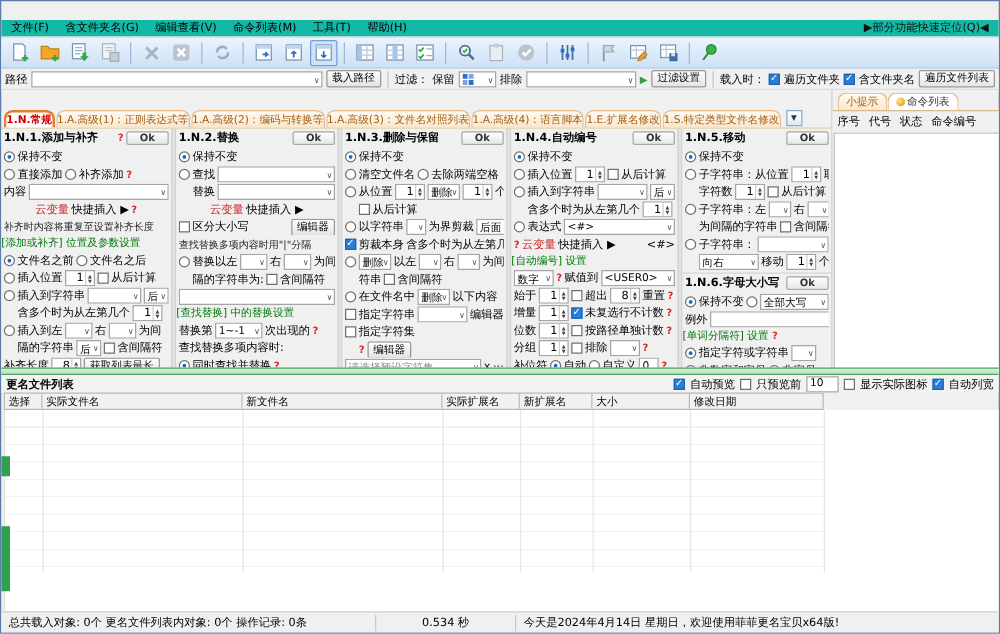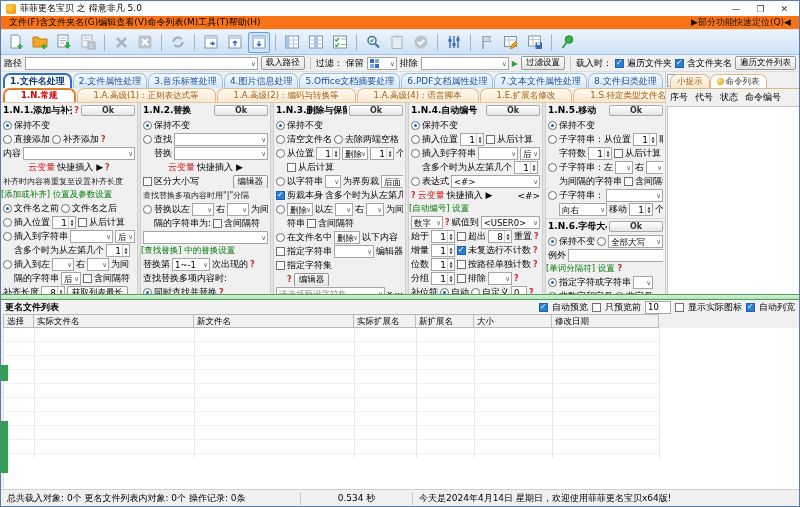--- a/index.html
+++ b/index.html
@@ -2,21 +2,21 @@
 <html><head>
 <meta charset="utf-8">
 <style>
 *{box-sizing:border-box;margin:0;padding:0}
 body{margin:0;background:#888;font-family:"DejaVu Sans","Liberation Sans",sans-serif}
 .app{position:relative;width:800px;height:507px;background:#f0f0f0;font-size:9px;color:#000;overflow:hidden;border:1px solid #5a7ca8}
 
 .titlebar{position:absolute;left:0;top:0;width:100%;height:15px;background:#fff;display:flex;align-items:center;padding:0 5px}
 .appicon{width:10px;height:10px;border-radius:2px;background:radial-gradient(circle at 35% 35%,#ffd24d,#f08a00);margin-right:4px;flex:none}
 .winbtns{margin-left:auto;display:flex;gap:16px;color:#333;font-size:9px;padding-right:6px}
-.menubar{position:absolute;left:0;top:15px;width:100%;height:14px;background:#f97316;border-bottom:1px solid #e2e2e2;display:flex;align-items:center;padding:0 8px}
+.menubar{position:absolute;left:0;top:15px;width:100%;height:14px;background:#14b8a6;border-bottom:1px solid #e2e2e2;display:flex;align-items:center;gap:13px;padding:0 8px}
 .menubar .quick{margin-left:auto;color:#111}
 
 .toolbar{position:absolute;left:0;top:29px;width:100%;height:25px;background:linear-gradient(#ecf4fd,#cde1f5);border-bottom:1px solid #aac4e0;display:flex;align-items:center;gap:2px;padding:0 4px}
 .tbi{width:22px;height:21px;display:flex;align-items:center;justify-content:center;border:1px solid transparent;border-radius:2px}
 .tbi.active{border-color:#6f9fd8;background:#cfe4fa}
 .tsep{width:1px;height:17px;background:#9db8d5;margin:0 3px;flex:none}
 
 .pathrow{position:absolute;left:0;top:54px;width:100%;height:17px;background:#f0f0f0;display:flex;align-items:center;gap:3px;padding:0 3px;border-bottom:1px solid #ddd}
 .vdiv{width:1px;height:13px;background:#c4c4c4;margin:0 2px;flex:none}
 
@@ -29,30 +29,30 @@
 .spin .a{width:7px;border-left:1px solid #cfcfcf;display:flex;flex-direction:column;align-items:center;justify-content:center;font-size:4px;line-height:4px;color:#444}
 .spin .a::before{content:"▲"}.spin .a::after{content:"▼"}
 .btn{height:14px;border:1px solid #979797;border-radius:2px;background:linear-gradient(#fefefe,#e4e4e4);display:inline-flex;align-items:center;padding:0 4px;flex:none;font-size:8.5px;white-space:nowrap}
 .r{flex:none;width:9px;height:9px;border:1px solid #6f6f6f;border-radius:50%;background:#fff;position:relative}
 .r.s::after{content:"";position:absolute;left:2px;top:2px;width:3px;height:3px;border-radius:50%;background:#1a66c9}
 .c{flex:none;width:9px;height:9px;border:1px solid #6f6f6f;background:#fff;position:relative}
 .c.k{background:#2a7fd4;border-color:#1d64ad}
 .c.k::after{content:"✓";position:absolute;left:0;top:-2px;color:#fff;font-size:8px;font-weight:bold}
 .qm{flex:none;color:#d42a2a;font-size:8px;font-weight:bold}
 .qm::after{content:"?"}
-.okb{flex:none;font-size:8px;border:1px solid #a8a8a8;border-radius:2px;background:linear-gradient(#fff,#e6e6e6);padding:0 20px;color:#333}
+.okb{flex:none;font-size:8px;border:1px solid #a8a8a8;border-radius:2px;background:linear-gradient(#fff,#e6e6e6);padding:0 10px;color:#333}
 .play{flex:none;color:#2f9e44;font-size:8px}.play::after{content:"▶"}
 .inp{height:13px;border:1px solid #a5a5a5;background:#fff;font-size:8.5px;padding:0 2px;font-family:inherit}
 
 .tabsrow{position:absolute;left:0;top:71px;width:664px;height:16px;display:flex;align-items:flex-end;padding-left:2px}
 .mtab{height:15px;display:flex;align-items:center;padding:0 5px;margin-right:1px;border:1px solid #9dbfe6;border-bottom:none;border-radius:7px 7px 0 0;background:linear-gradient(#f4faff,#d6e7f9);color:#1b4f9c;white-space:nowrap;font-size:9px}
 .mtab.on{background:#fff;border:2px solid #2d6fd0;border-bottom:none;color:#10387f;font-weight:bold}
 .dd{width:13px;height:13px;border:1px solid #92a7c2;background:linear-gradient(#fff,#dde9f6);font-size:6px;display:flex;align-items:center;justify-content:center;margin:0 0 1px 3px;flex:none;color:#334}
 .subtabsrow{position:absolute;left:0;top:87px;width:664px;height:15px;display:flex;align-items:flex-end;padding-left:2px;border-bottom:1px solid #e0c8a8}
-.stab{height:14px;display:flex;align-items:center;padding:0 16px;margin-right:1px;border:1px solid #e5b888;border-bottom:none;border-radius:7px 7px 0 0;background:linear-gradient(#fffaf2,#fae7cc);color:#a05c10;white-space:nowrap;font-size:8.5px}
+.stab{height:14px;display:flex;align-items:center;padding:0 0;margin-right:1px;border:1px solid #e5b888;border-bottom:none;border-radius:7px 7px 0 0;background:linear-gradient(#fffaf2,#fae7cc);color:#a05c10;white-space:nowrap;font-size:8.5px}
 .stab.on{background:#fff;border:2px solid #df7f2f;border-bottom:none;color:#d00000;font-weight:bold}
 
 .panels{position:absolute;left:0;top:102px;width:664px;height:191px;display:flex}
 .panel{background:#f0f0f0;overflow:hidden}
 .psep{width:4px;background:#e2e2e2;border-left:1px solid #cfcfcf;border-right:1px solid #cfcfcf;flex:none}
 .ph{display:flex;align-items:center;gap:2px;padding:1px 2px;font-weight:bold;white-space:nowrap;overflow:hidden}
 .ph .t{flex:1;overflow:hidden;font-size:9px}
 .row{display:flex;align-items:center;gap:2px;margin:1px 2px;height:13px;white-space:nowrap;overflow:hidden}
 .ind{margin-left:13px}
 .gh{color:#00790b;margin:1px 0;white-space:nowrap;overflow:hidden;font-size:8.5px}
@@ -82,29 +82,20 @@
 .seg{padding:0 6px;border-right:1px solid #c9c9c9;height:13px;display:flex;align-items:center;white-space:nowrap;overflow:hidden}
 .wm{position:absolute;right:0;bottom:0;width:118px;height:21px;background:#0e2338;color:#fff;display:flex;align-items:center;justify-content:center;font-size:12px;letter-spacing:.3px}
 .lm{position:absolute;left:0;width:7px;background:#2fa14d}
 svg{display:block}
 </style>
 </head>
 <body>
 
 <div class="app">
 
-  <div class="titlebar">
-    <span class="appicon"></span>
-    <span>菲菲更名宝贝 之 得意非凡 5.0</span>
-    <span class="winbtns">
-      <span>—</span>
-      <span>❐</span>
-      <span>✕</span>
-    </span>
-  </div>
 
   <div class="menubar">
     <span>文件(F)</span>
     <span>含文件夹名(G)</span>
     <span>编辑查看(V)</span>
     <span>命令列表(M)</span>
     <span>工具(T)</span>
     <span>帮助(H)</span>
     <span class="quick">▶部分功能快速定位(Q)◀</span>
   </div>
@@ -285,36 +276,26 @@
     <span class="btn">过滤设置</span>
     <span class="vdiv"></span>
     <span>载入时：</span>
     <span class="c k"></span>
     <span>遍历文件夹</span>
     <span class="c k"></span>
     <span>含文件夹名</span>
     <span class="btn">遍历文件列表</span>
   </div>
 
-  <div class="tabsrow">
-    <span class="mtab on">1.文件名处理</span>
-    <span class="mtab">2.文件属性处理</span>
-    <span class="mtab">3.音乐标签处理</span>
-    <span class="mtab">4.图片信息处理</span>
-    <span class="mtab">5.Office文档摘要处理</span>
-    <span class="mtab">6.PDF文档属性处理</span>
-    <span class="mtab">7.文本文件属性处理</span>
-    <span class="mtab">8.文件归类处理</span>
-    <span class="dd">▼</span>
-  </div>
 
   <div class="subtabsrow">
     <span class="stab on">1.N.常规</span>
     <span class="stab">1.A.高级(1)：正则表达式等</span>
     <span class="stab">1.A.高级(2)：编码与转换等</span>
+    <span class="stab">1.A.高级(3)：文件名对照列表</span>
     <span class="stab">1.A.高级(4)：语言脚本</span>
     <span class="stab">1.E.扩展名修改</span>
     <span class="stab">1.S.特定类型文件名修改</span>
     <span class="dd">▼</span>
   </div>
 
   <div class="panels">
 
     <div class="panel" style="width:136px">
       <div class="ph">

